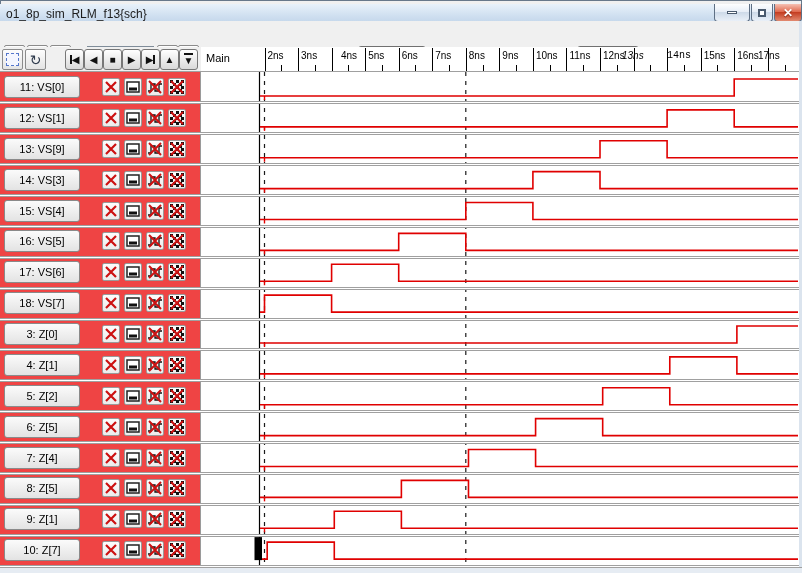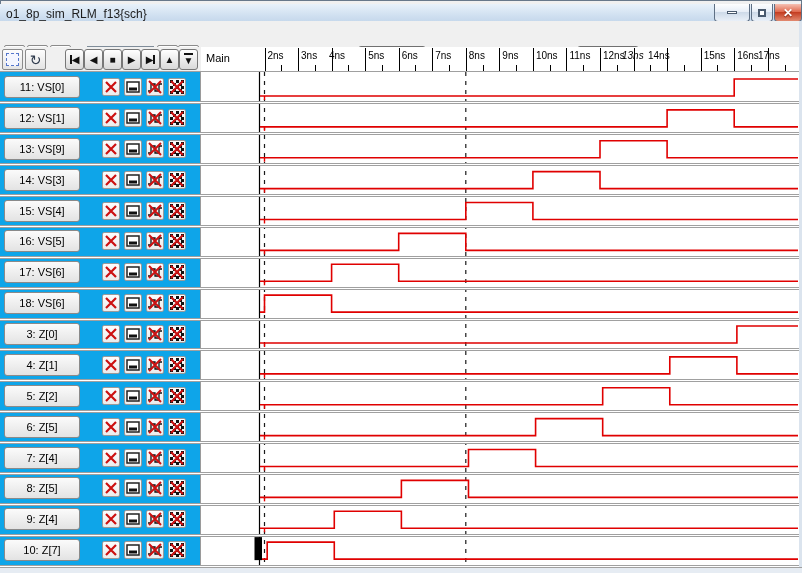--- a/index.html
+++ b/index.html
@@ -45,21 +45,21 @@
   #marquee-glyph{width:13px;height:13px;border:1px dashed #5577cc;background:#f4f6ff;}
   #refresh-glyph{font-size:14px;color:#2f3b4d;line-height:1;}
   
   #timescale{position:absolute;left:201px;top:47px;width:599px;height:25px;background:#fff;
     border-bottom:1px solid #444;}
   #time-label{position:absolute;left:5px;top:5px;font-size:11px;color:#000;}
   .tick-major{position:absolute;top:1px;width:1px;height:23px;background:#000;}
   .tick-minor{position:absolute;bottom:0;width:1px;height:6px;background:#000;}
   .tick-label{position:absolute;top:3px;font-size:10px;color:#000;white-space:nowrap;}
   
-  #name-panel{position:absolute;left:0;top:72px;width:201px;height:494px;background:#0ea5e9;
+  #name-panel{position:absolute;left:0;top:72px;width:201px;height:494px;background:#ef4444;
     border-right:1px solid #9a9a9a;}
   #wave-area{position:absolute;left:201px;top:72px;width:599px;height:494px;background:#fff;}
   .name-row{position:relative;height:30.875px;}
   .sig-btn{position:absolute;left:4px;top:4px;width:76px;height:22px;border:1px solid #8a8a8a;
     border-radius:3px;background:linear-gradient(#fbfbfb,#e3e3e3);font-size:11px;color:#000;
     display:flex;align-items:center;justify-content:center;padding:0;font-family:"Liberation Sans",sans-serif;}
   .row-icon{position:absolute;top:6px;width:18px;height:18px;border:1px solid #9a9a9a;border-radius:2px;
     background:linear-gradient(#fdfdfd,#ececec);display:flex;align-items:center;justify-content:center;padding:0;}
   .ri-1{left:102px;} .ri-2{left:124px;} .ri-3{left:146px;} .ri-4{left:168px;}
   .sep{position:absolute;left:0;width:802px;height:3px;background:#fff;
@@ -170,21 +170,21 @@
 
   <div id="timescale">
     <span id="time-label">Main</span>
   <div class="tick-major" style="left: 63.5px;"></div>
       <span class="tick-label" style="left: 66.5px;">2ns</span>
       <div class="tick-minor" style="left: 80.275px;"></div>
       <div class="tick-major" style="left: 97.05px;"></div>
       <span class="tick-label" style="left: 100.05px;">3ns</span>
       <div class="tick-minor" style="left: 113.825px;"></div>
       <div class="tick-major" style="left: 130.6px;"></div>
-      <span class="tick-label" style="left: 128px;">4ns</span>
+      <span class="tick-label" style="left: 140px;">4ns</span>
       <div class="tick-minor" style="left: 147.375px;"></div>
       <div class="tick-major" style="left: 164.15px;"></div>
       <span class="tick-label" style="left: 167.15px;">5ns</span>
       <div class="tick-minor" style="left: 180.925px;"></div>
       <div class="tick-major" style="left: 197.7px;"></div>
       <span class="tick-label" style="left: 200.7px;">6ns</span>
       <div class="tick-minor" style="left: 214.475px;"></div>
       <div class="tick-major" style="left: 231.25px;"></div>
       <span class="tick-label" style="left: 234.25px;">7ns</span>
       <div class="tick-minor" style="left: 248.025px;"></div>
@@ -200,21 +200,21 @@
       <div class="tick-major" style="left: 365.45px;"></div>
       <span class="tick-label" style="left: 368.45px;">11ns</span>
       <div class="tick-minor" style="left: 382.225px;"></div>
       <div class="tick-major" style="left: 399px;"></div>
       <span class="tick-label" style="left: 402px;">12ns</span>
       <div class="tick-minor" style="left: 415.775px;"></div>
       <div class="tick-major" style="left: 432.55px;"></div>
       <span class="tick-label" style="left: 421px; font-style: italic;">13ns</span>
       <div class="tick-minor" style="left: 449.325px;"></div>
       <div class="tick-major" style="left: 466.1px;"></div>
-      <span class="tick-label" style="left: 447px;">14ns</span>
+      <span class="tick-label" style="left: 466px; font-family: Liberation Mono, monospace;">14ns</span>
       <div class="tick-minor" style="left: 482.875px;"></div>
       <div class="tick-major" style="left: 499.65px;"></div>
       <span class="tick-label" style="left: 502.65px;">15ns</span>
       <div class="tick-minor" style="left: 516.425px;"></div>
       <div class="tick-major" style="left: 533.2px;"></div>
       <span class="tick-label" style="left: 536.2px;">16ns</span>
       <div class="tick-minor" style="left: 549.975px;"></div>
       <div class="tick-major" style="left: 566.75px;"></div>
       <span class="tick-label" style="left: 557px;">17ns</span>
       <div class="tick-minor" style="left: 583.525px;"></div>
@@ -503,21 +503,21 @@
           <rect x="1" y="12" width="3" height="3"></rect>
               <rect x="7" y="12" width="3" height="3"></rect>
               <rect x="12" y="12" width="3" height="3"></rect>
         </g>
         <path d="M2 2 L14 14 M14 2 L2 14" stroke="#cc1111" stroke-width="2" fill="none"></path>
       </svg>
     </button>
   </div>
 
   <div class="name-row">
-    <button class="sig-btn">18: VS[6]</button>
+    <button class="sig-btn">18: VS[7]</button>
     <button class="row-icon ri-1">
       <svg width="16" height="16" viewBox="0 0 16 16">
         <path d="M3 3 L13 13 M13 3 L3 13" stroke="#cc1111" stroke-width="2.2" fill="none"></path>
       </svg>
     </button>
     <button class="row-icon ri-2">
       <svg width="16" height="16" viewBox="0 0 16 16">
         <rect x="2" y="3" width="12" height="10" fill="#fff" stroke="#222" stroke-width="1.5"></rect>
         <rect x="4" y="8.5" width="8" height="3" fill="#111"></rect>
       </svg>
@@ -790,21 +790,21 @@
           <rect x="1" y="12" width="3" height="3"></rect>
               <rect x="7" y="12" width="3" height="3"></rect>
               <rect x="12" y="12" width="3" height="3"></rect>
         </g>
         <path d="M2 2 L14 14 M14 2 L2 14" stroke="#cc1111" stroke-width="2" fill="none"></path>
       </svg>
     </button>
   </div>
 
   <div class="name-row">
-    <button class="sig-btn">9: Z[4]</button>
+    <button class="sig-btn">9: Z[1]</button>
     <button class="row-icon ri-1">
       <svg width="16" height="16" viewBox="0 0 16 16">
         <path d="M3 3 L13 13 M13 3 L3 13" stroke="#cc1111" stroke-width="2.2" fill="none"></path>
       </svg>
     </button>
     <button class="row-icon ri-2">
       <svg width="16" height="16" viewBox="0 0 16 16">
         <rect x="2" y="3" width="12" height="10" fill="#fff" stroke="#222" stroke-width="1.5"></rect>
         <rect x="4" y="8.5" width="8" height="3" fill="#111"></rect>
       </svg>

